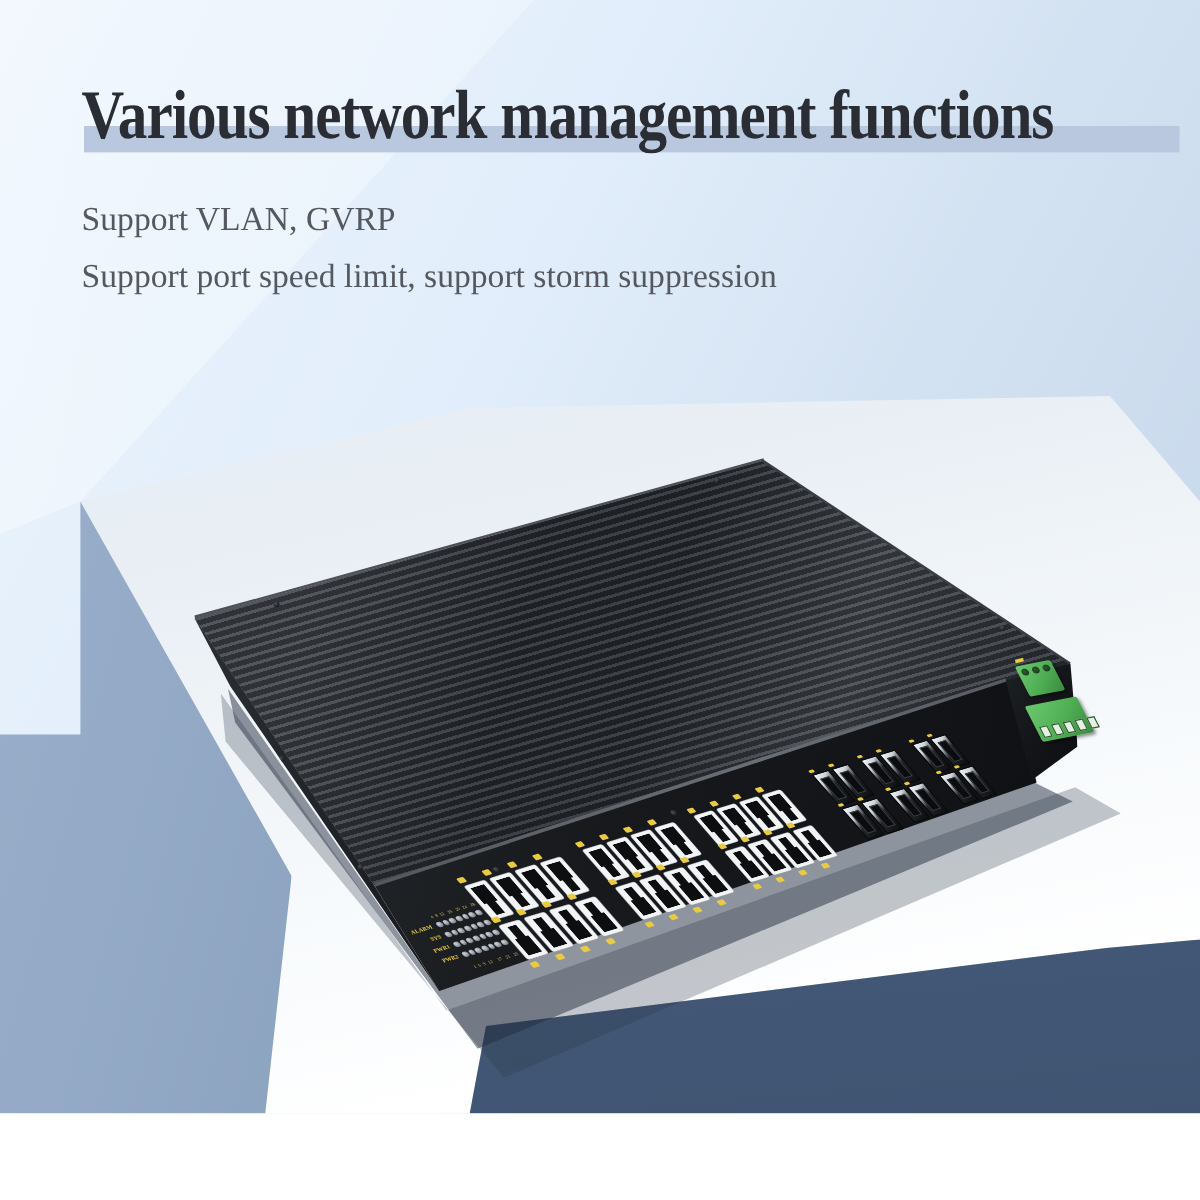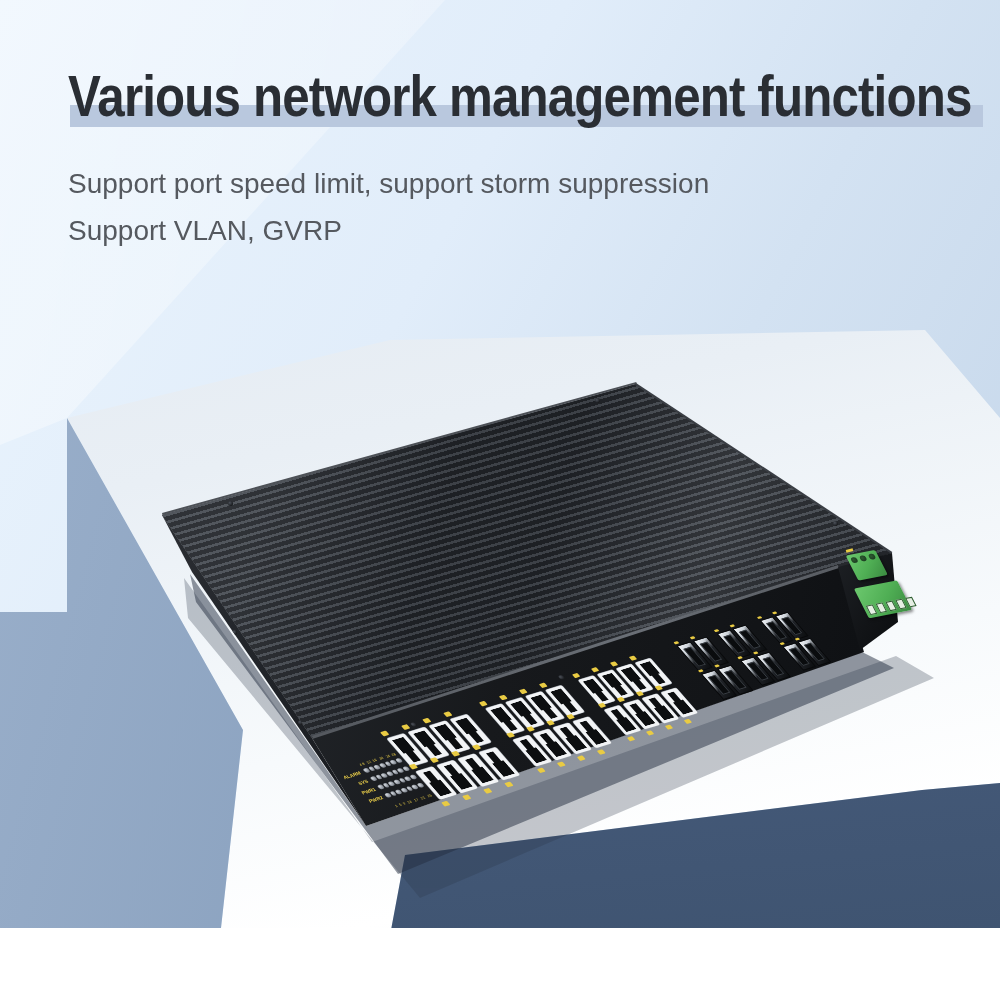--- a/index.html
+++ b/index.html
@@ -1,17 +1,17 @@
 <!DOCTYPE html>
 <html><head>
 <meta charset="utf-8">
 <style>
   html,body{margin:0;padding:0;background:#ffffff;}
   .scene{position:relative;width:1000px;height:928px;overflow:hidden;
-         font-family:Liberation Sans, sans-serif;
+         font-family:Liberation Serif, serif;
          background:linear-gradient(118deg,#eaf4fd 0%,#e1edfa 38%,#d3e2f2 62%,#c2d4e8 100%);}
   .layer{position:absolute;inset:0;}
 
   
   .wall-seam{clip-path:polygon(0 0,445px 0,67px 418px,0 445px);
              background:linear-gradient(100deg,rgba(255,255,255,.38),rgba(255,255,255,.10));}
   .pedestal-top{clip-path:polygon(67px 418px,390px 340px,925px 330px,1000px 418px,1000px 783px,922px 790px,405px 855px,378px 1000px,213px 1000px,243px 730px);
              background:linear-gradient(168deg,#dfe6ee 0%,#e9eff5 45%,#f7fafc 72%,#ffffff 88%,#eef3f8 100%);}
   .pedestal-face{clip-path:polygon(67px 418px,243px 730px,213px 1000px,0 1000px,0 612px,67px 612px);
              background:linear-gradient(105deg,#9cb1cc 0%,#8da4c1 40%,#7e93af 75%,#7487a0 100%);}
@@ -119,22 +119,22 @@
 <div class="scene">
 
   <div class="layer wall-seam"></div>
   <div class="layer pedestal-top"></div>
   <div class="layer pedestal-face"></div>
   <div class="layer floor"></div>
 
   <div class="title-bar"></div>
   <div class="title">Various network management functions</div>
   <div class="features">
+    <div>Support VLAN, GVRP</div>
     <div>Support port speed limit, support storm suppression</div>
-    <div>Support VLAN, GVRP</div>
   </div>
 
   <div>
     <div class="layer shadow2"></div>
     <div class="layer shadow1"></div>
 
     <div class="face face-top">
       <span class="tscrew" style="left:66px;top:117px"></span>
       <span class="tscrew" style="left:433px;top:14px"></span>
       <span class="tscrew" style="left:671px;top:137px"></span>

